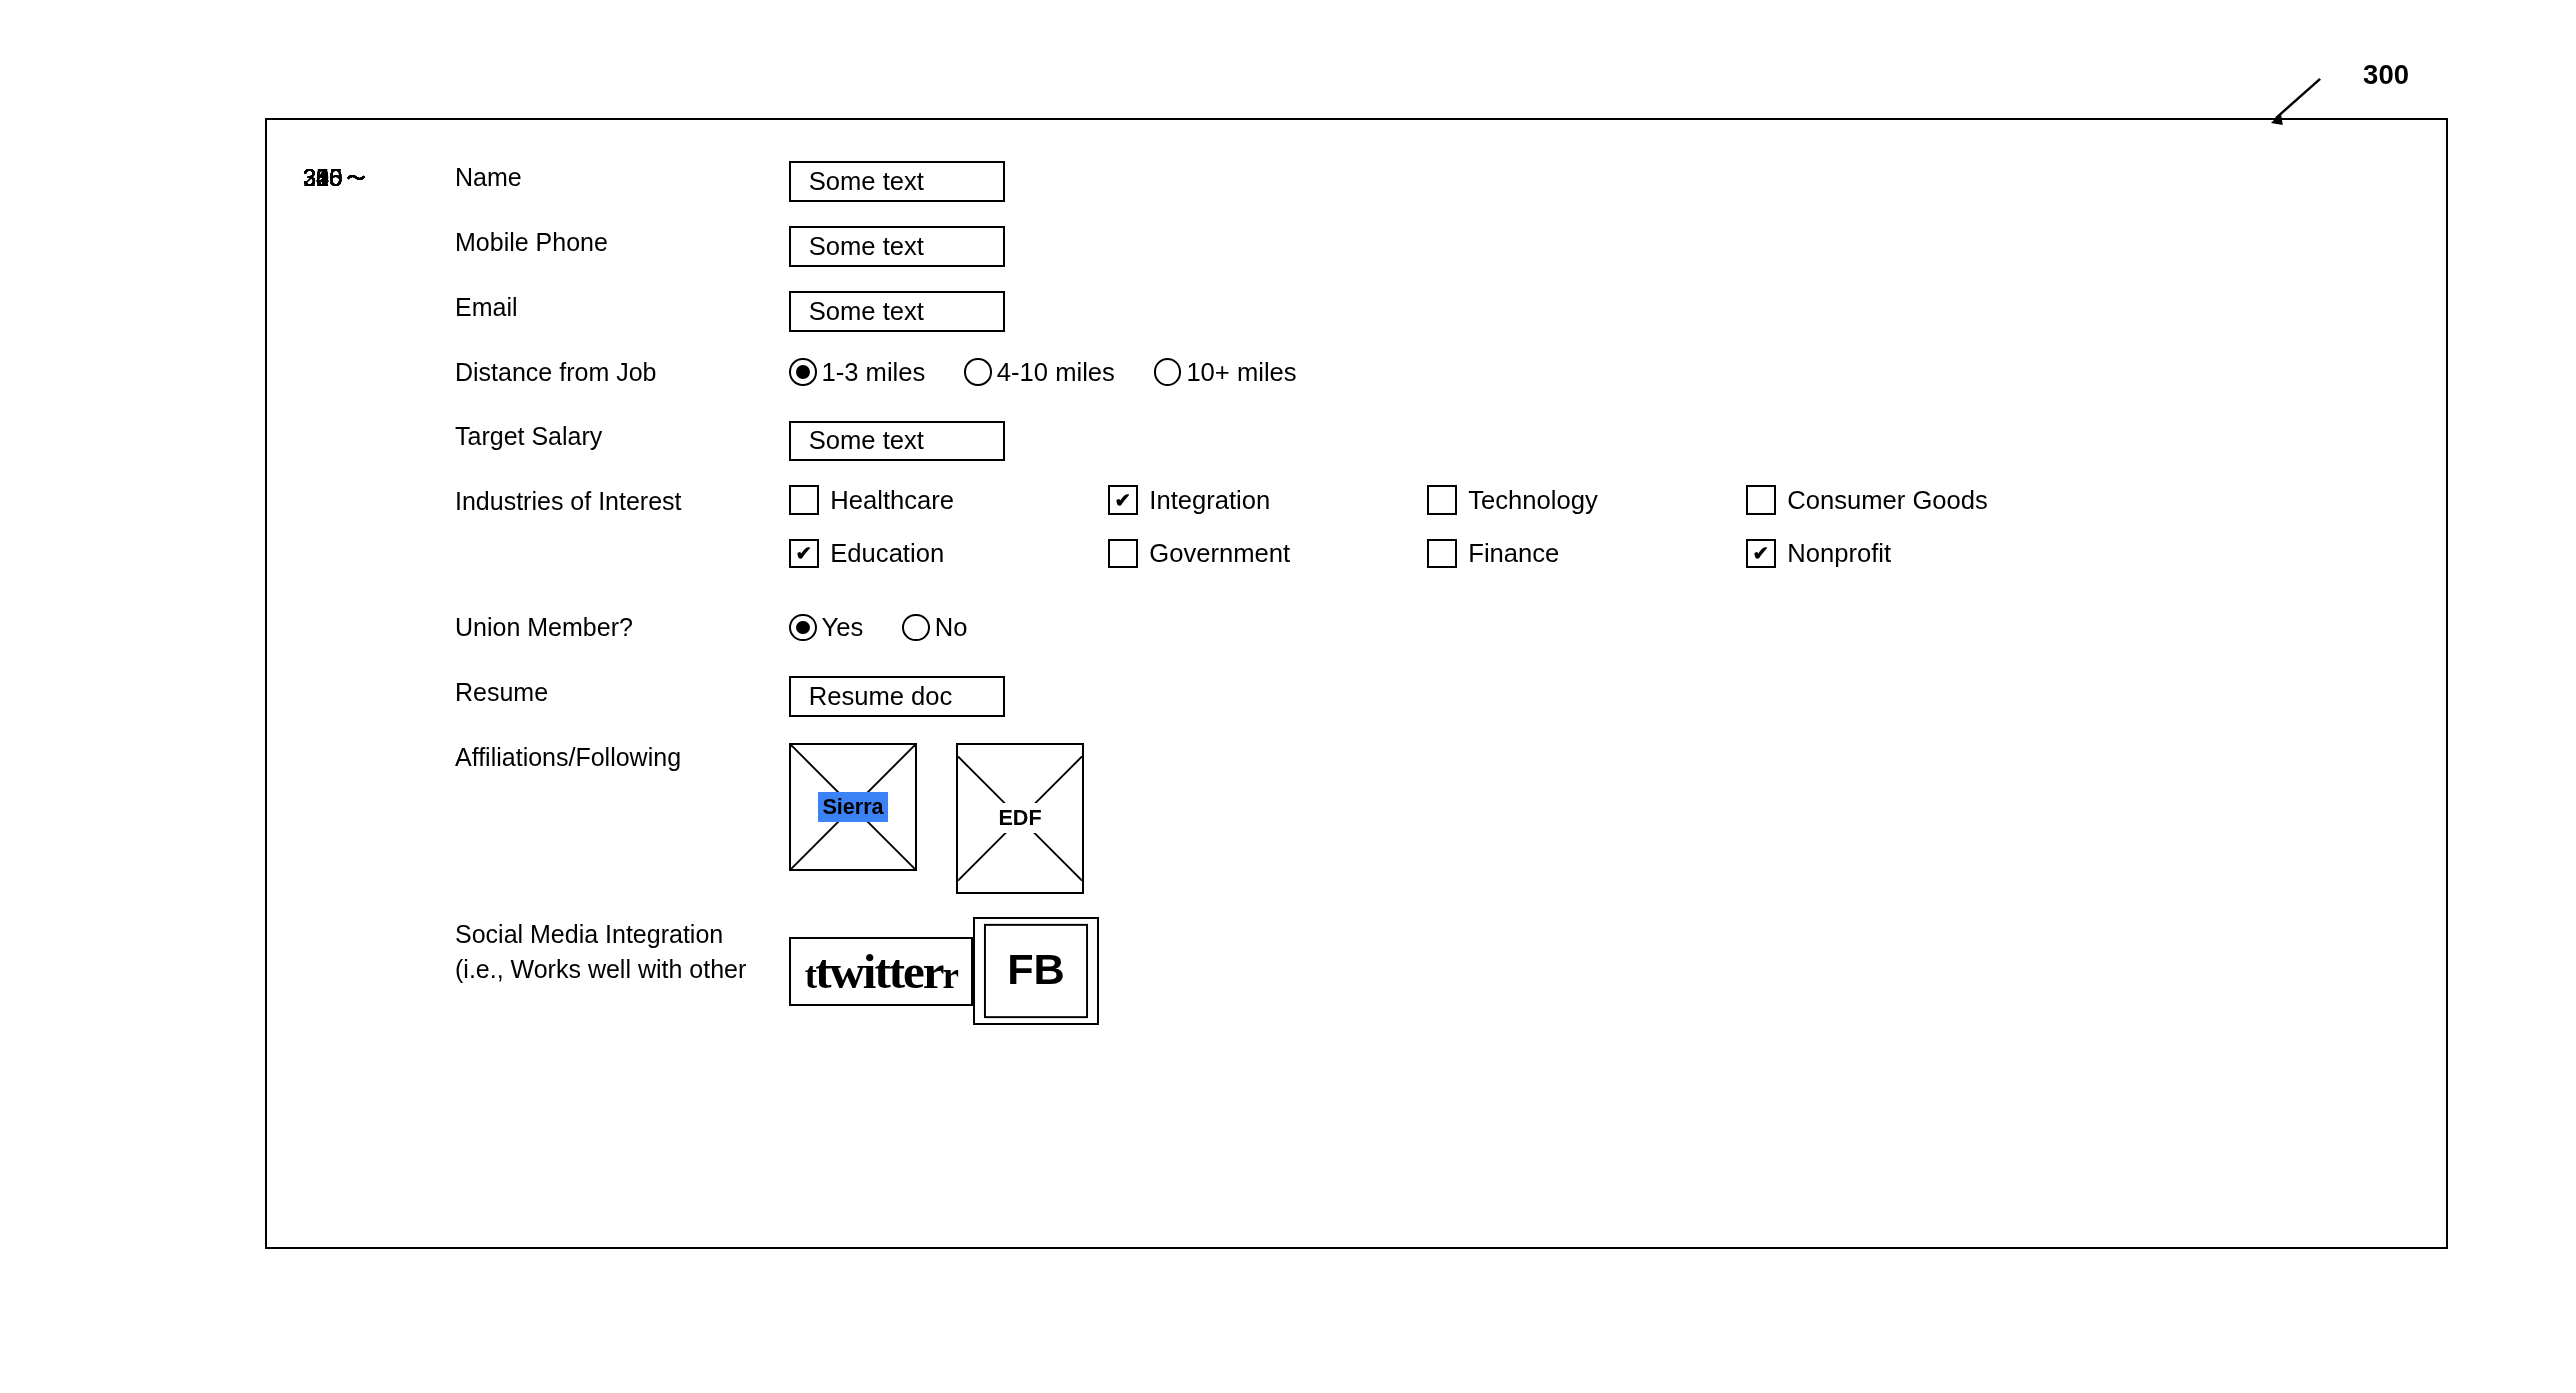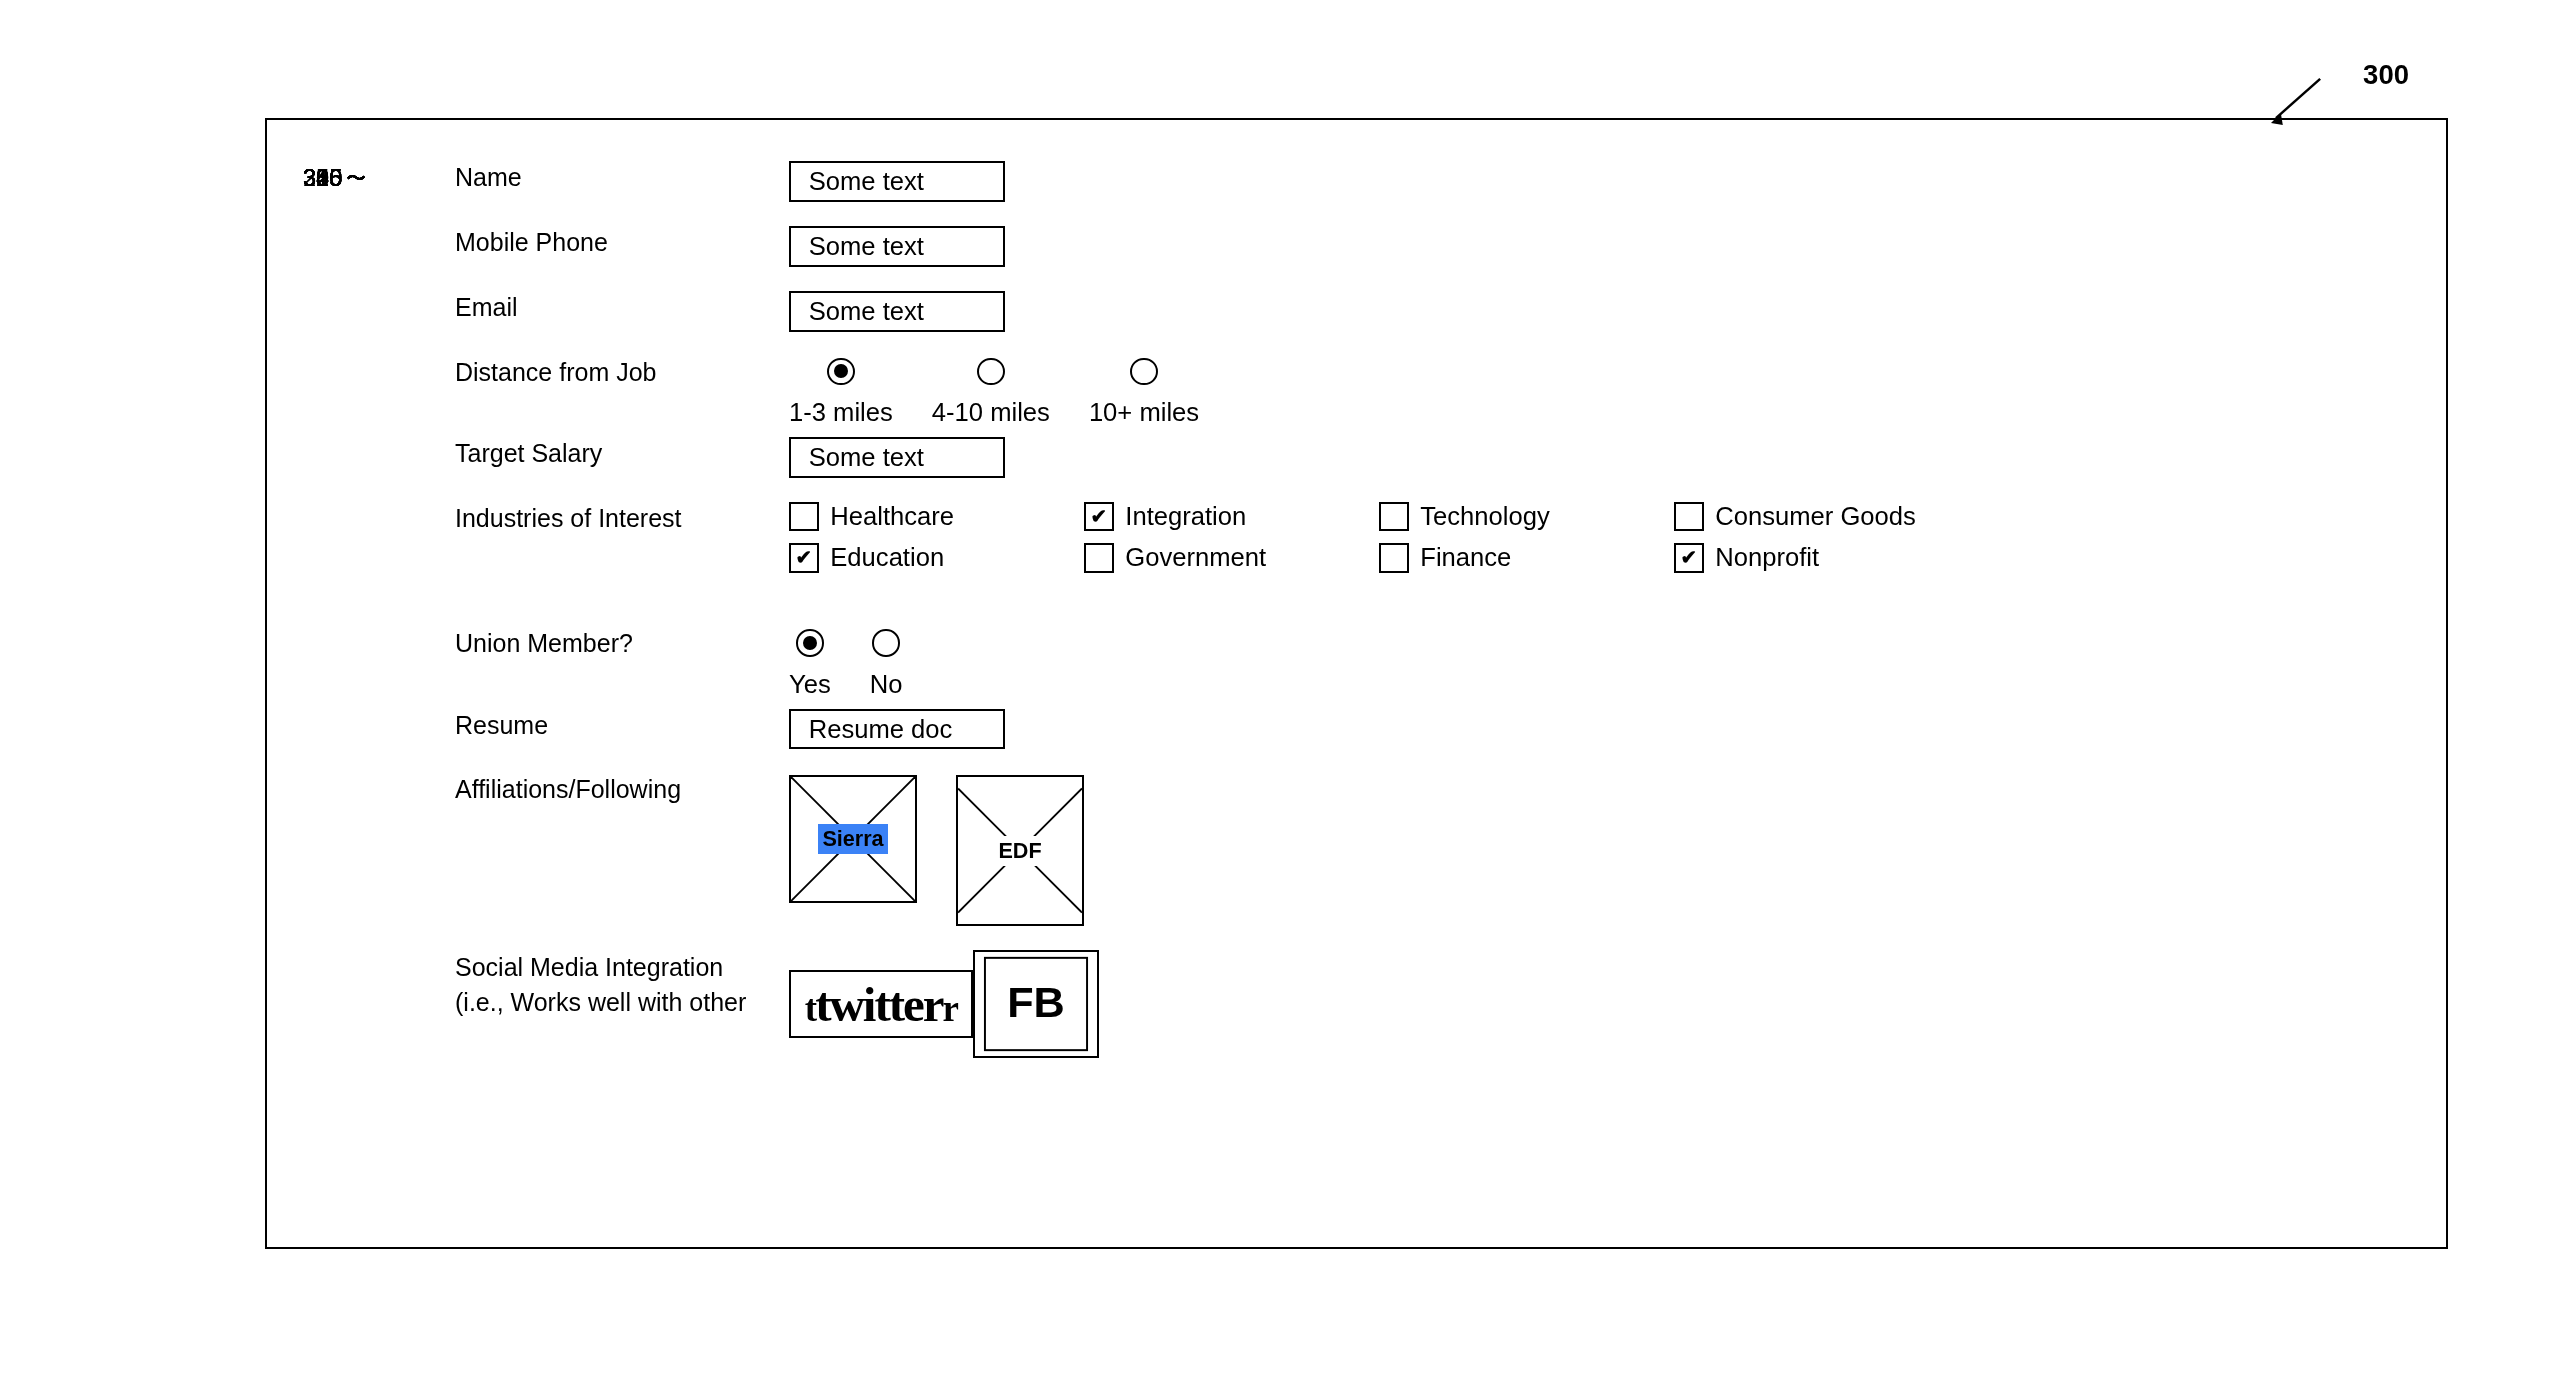--- a/index.html
+++ b/index.html
@@ -67,23 +67,22 @@
     .radio-group {
       display: flex;
       align-items: center;
       gap: 39px;
       padding-top: 3.9px;
     }
 
     .radio-option {
       display: flex;
       align-items: center;
-      gap: 13px;
+      gap: 5px;
       font-size: 25.6px;
-      flex-direction: column;
     }
 
     .radio-circle {
       width: 27.5px;
       height: 27.5px;
       border: 2.9px solid #000;
       border-radius: 50%;
       display: flex;
       align-items: center;
       justify-content: center;
@@ -147,20 +146,21 @@
 
     .tilde-arrow {
       font-size: 19.7px;
     }
 
     .industries-container {
       display: grid;
       grid-template-columns: 295px 295px 295px 315px;
       row-gap: 11.8px;
       column-gap: 0px;
+      gap: 24px;
     }
 
     .row-label {
       width: 334px;
       font-size: 25px;
       padding-top: 3.9px;
       flex-shrink: 0;
     }
 
     .form-section {

